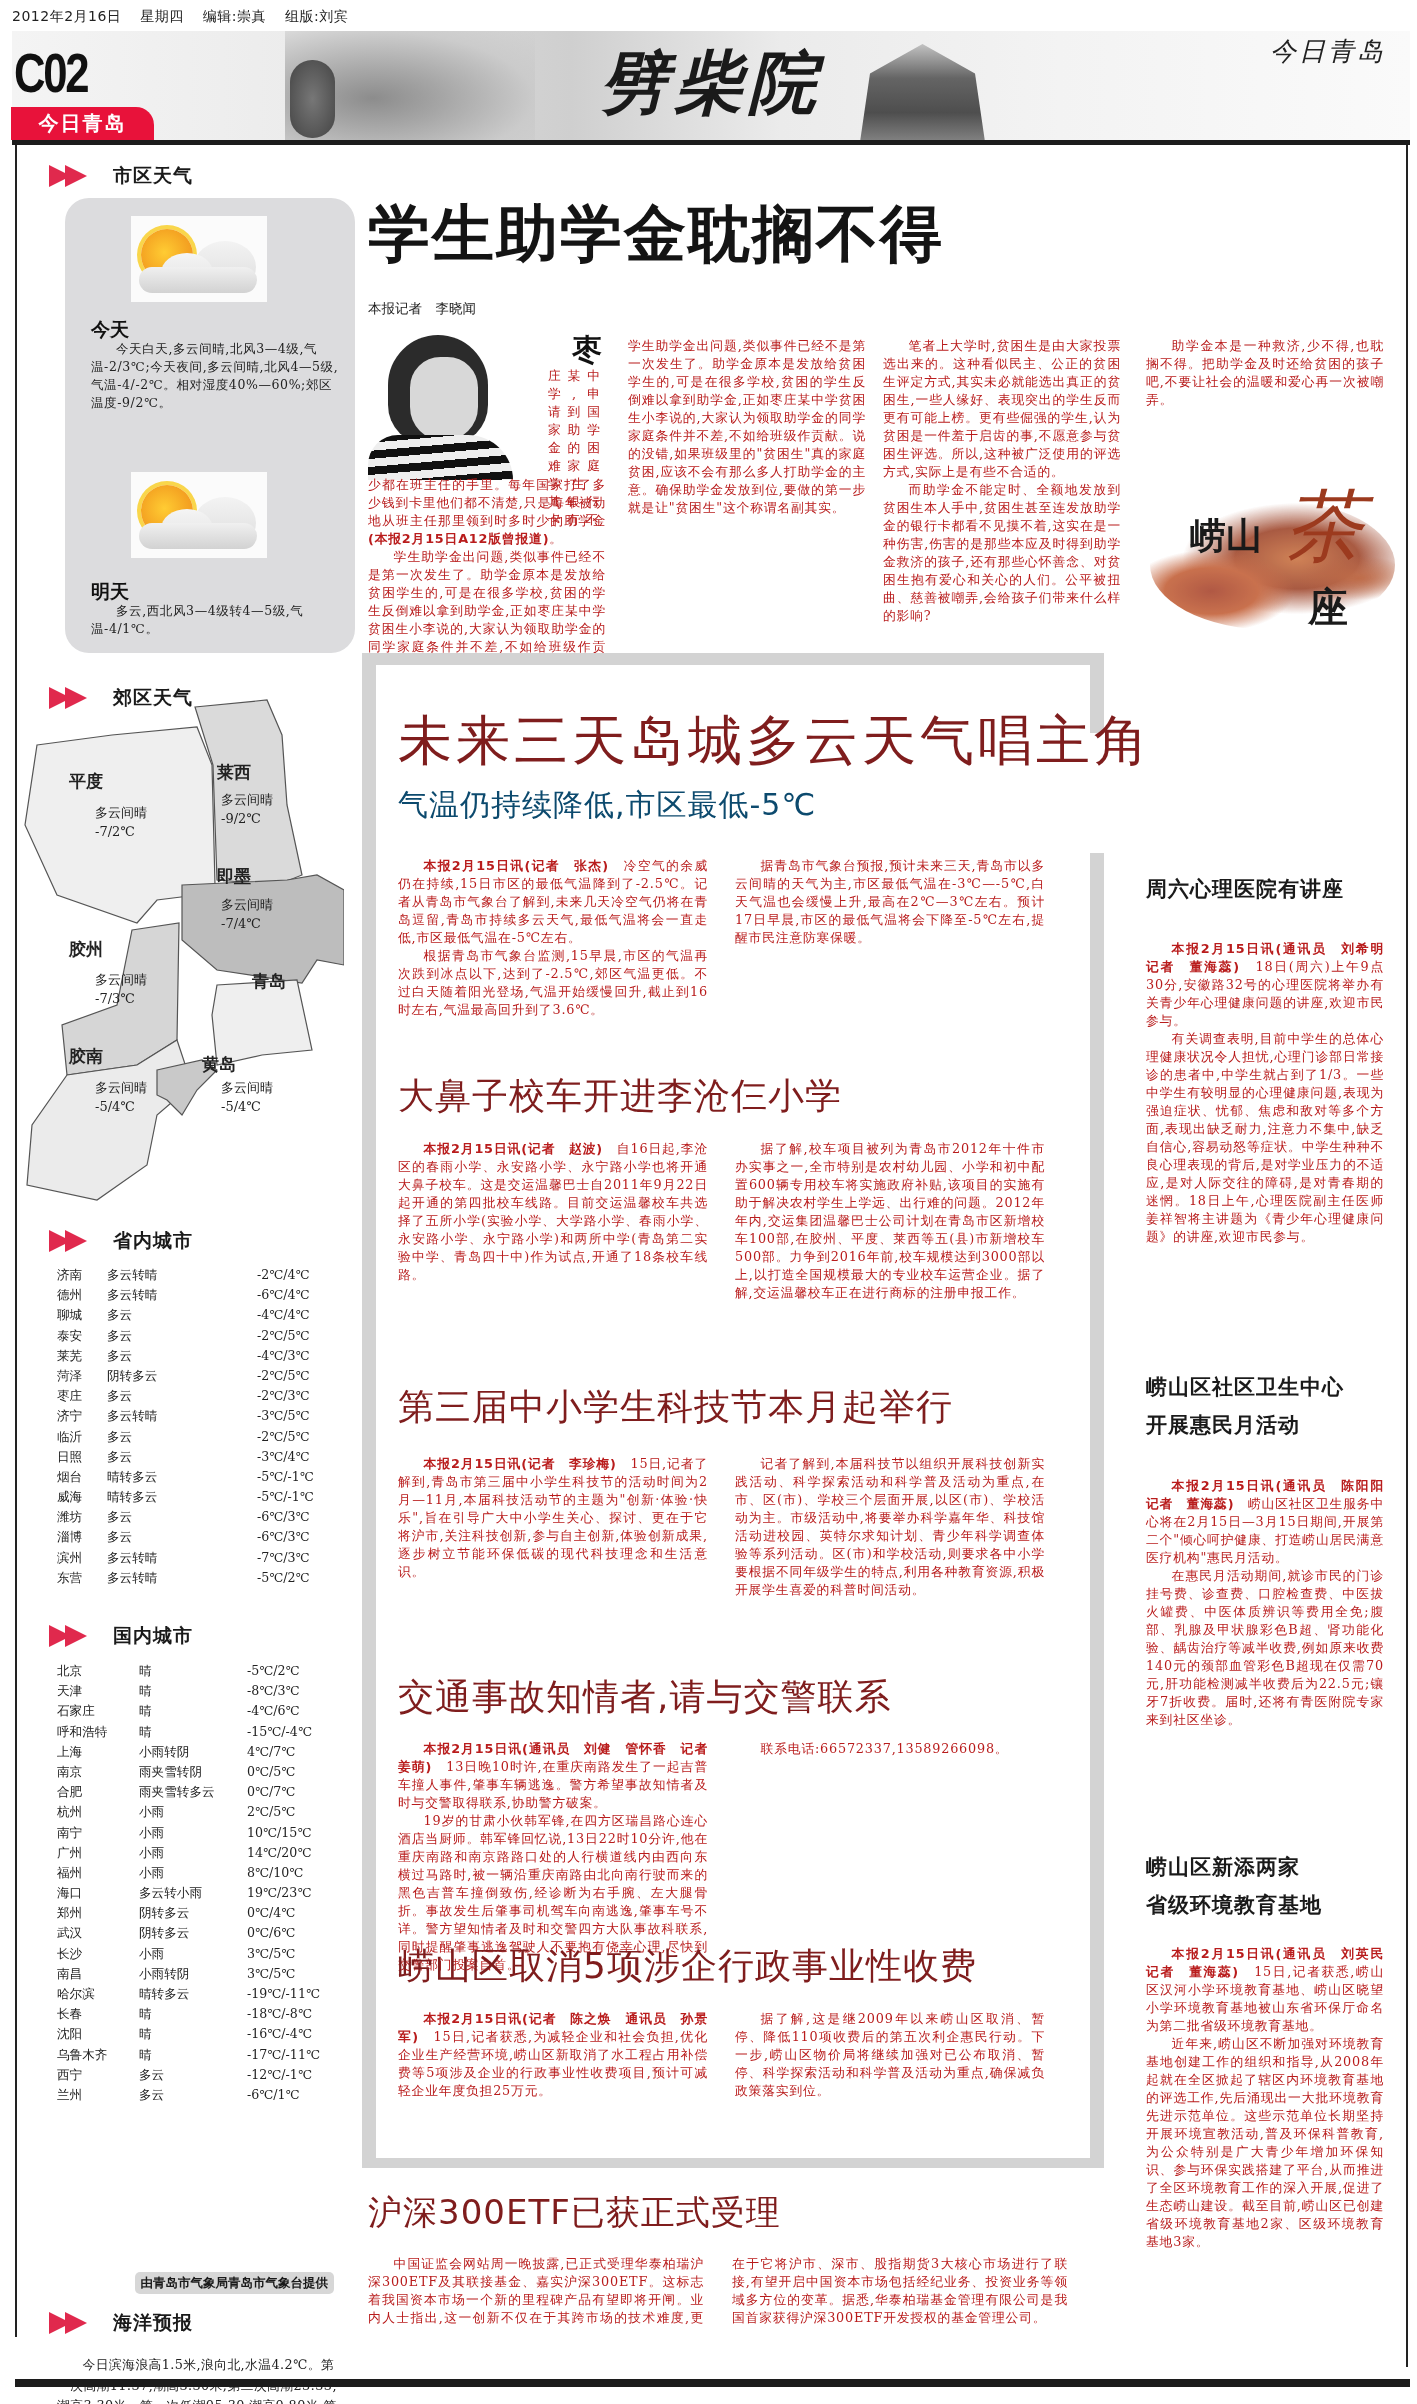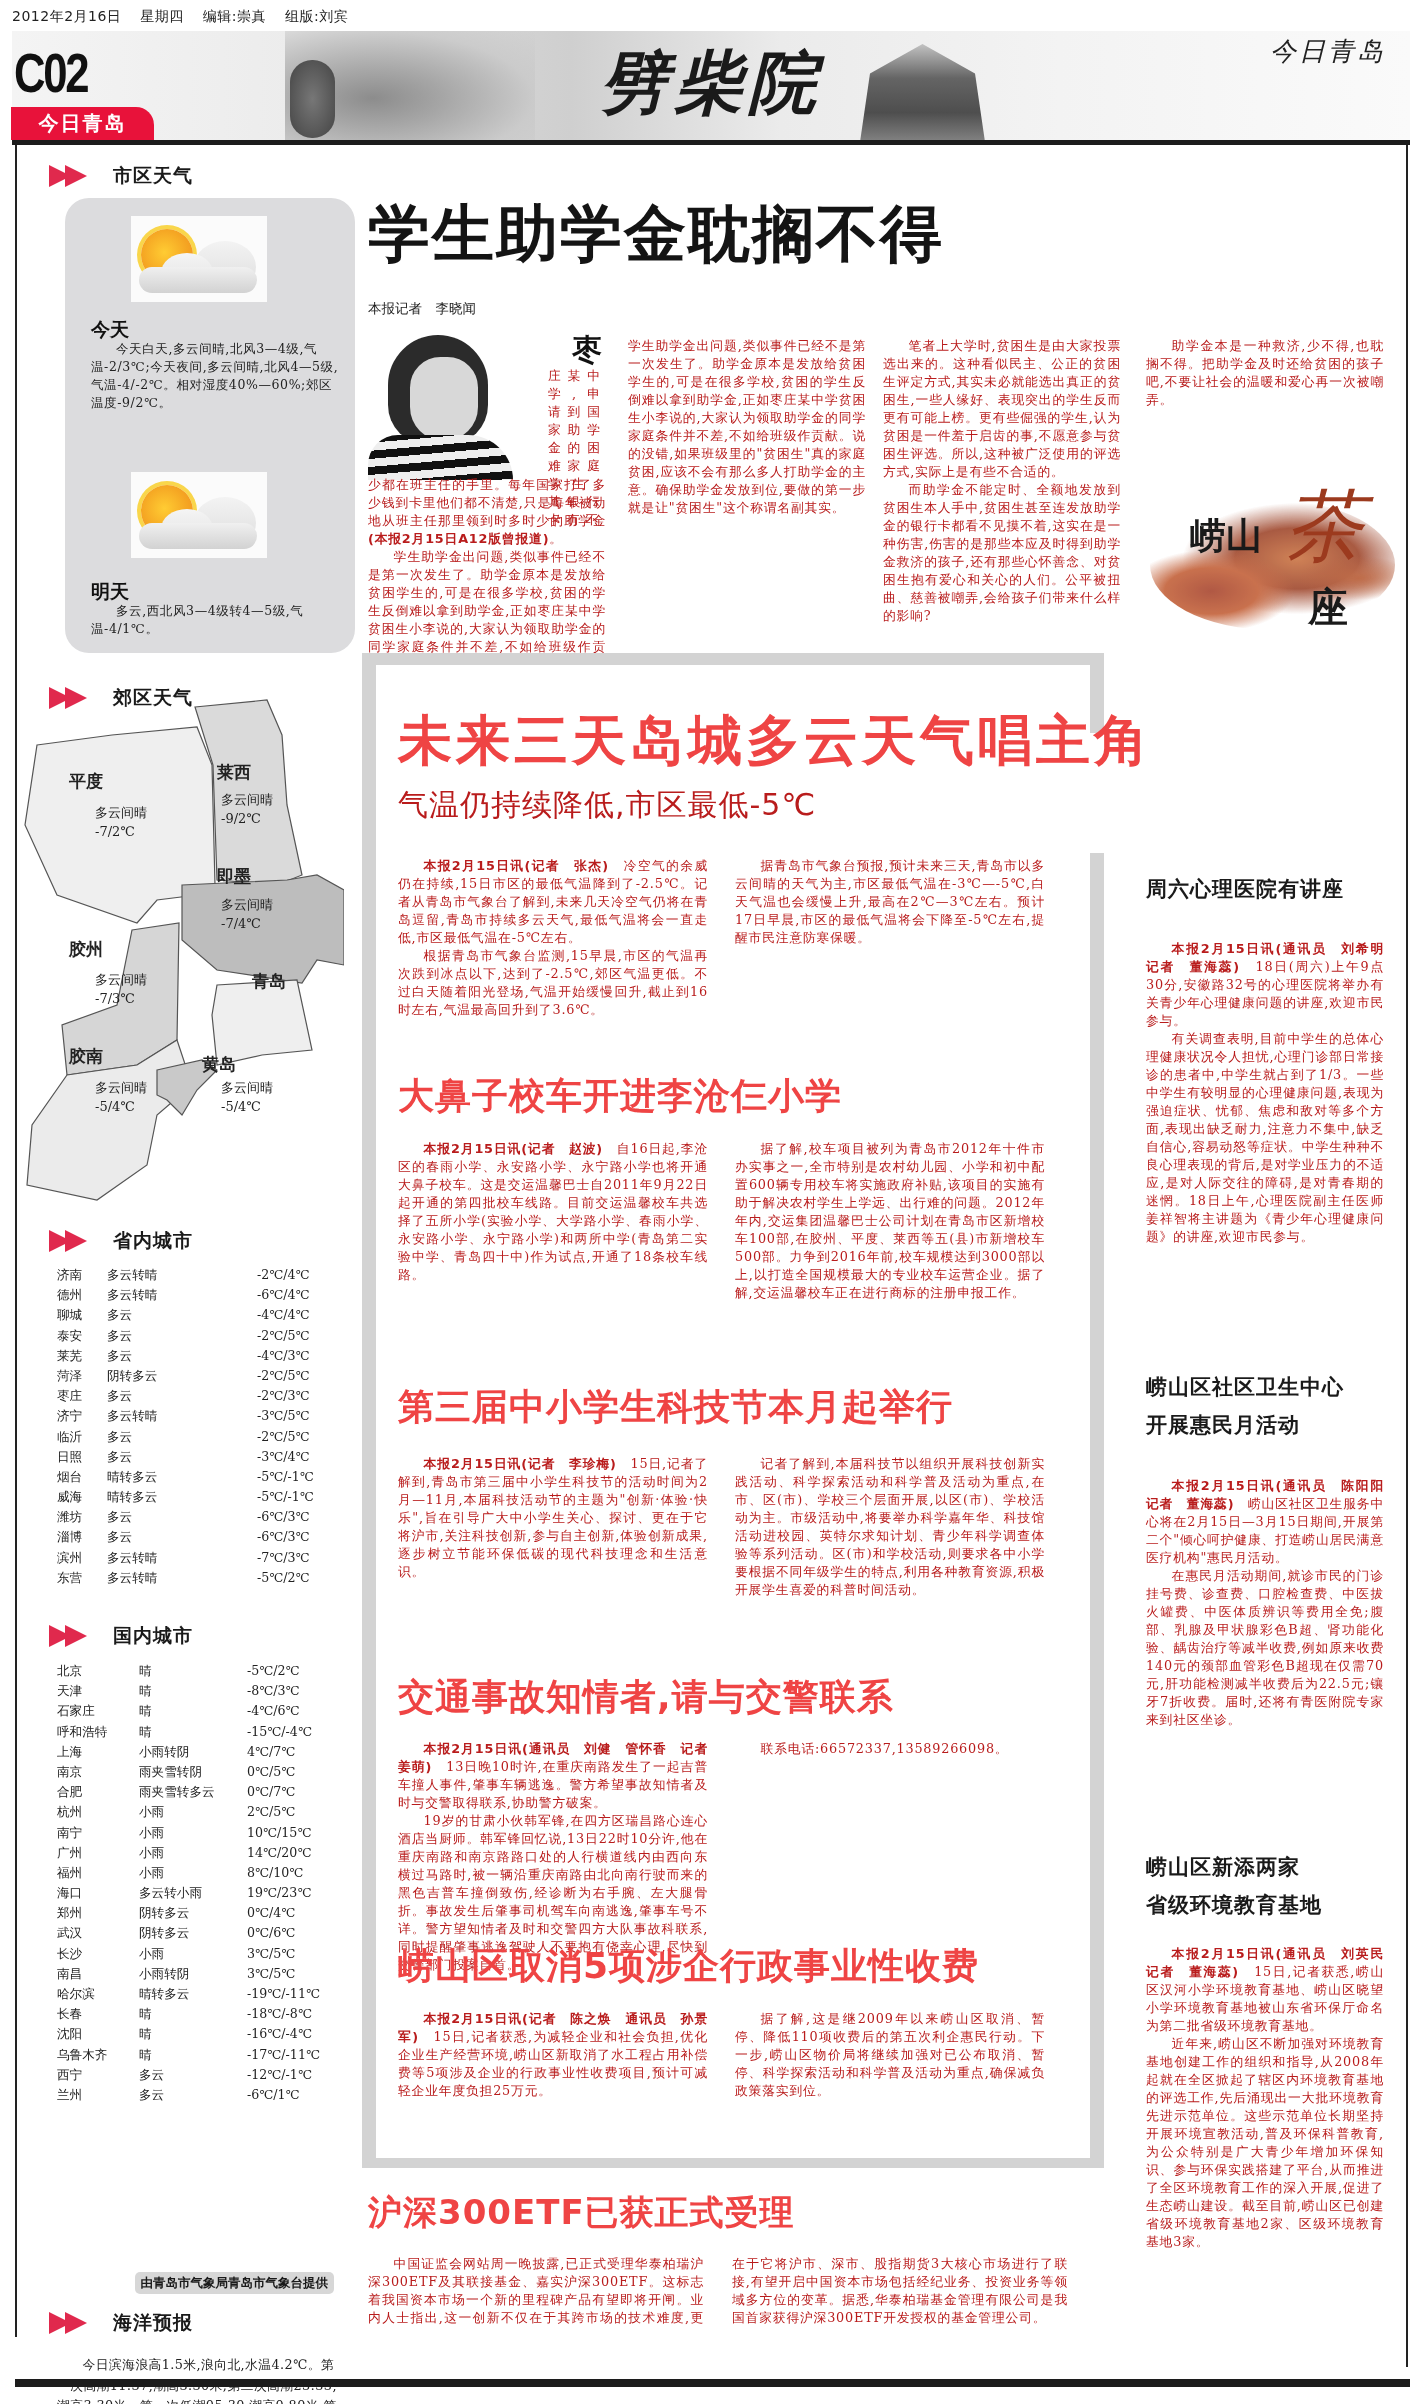--- a/index.html
+++ b/index.html
@@ -76,23 +76,23 @@
     background: radial-gradient(ellipse at 25% 70%, #a33c24 0%, #c0592f 18%, transparent 32%), radial-gradient(ellipse at 85% 60%, #b4532a 0%, transparent 20%), radial-gradient(ellipse at 60% 45%, #c86d3a 0%, #9a3e22 30%, transparent 55%); opacity: 0.85; }
   #tea-text-1 { left: 1190px; top: 512px; font-size: 36px; font-family: "DejaVu Serif", serif; font-weight: bold; color: #1a1a1a; }
   #tea-text-2 { left: 1285px; top: 475px; font-size: 78px; font-family: "DejaVu Serif", serif; font-style: italic; color: #9c3a1e; }
   #tea-text-3 { left: 1308px; top: 580px; font-size: 40px; font-family: "DejaVu Serif", serif; font-weight: bold; color: #1a1a1a; }
 
   
   #gray-frame { left: 362px; top: 653px; width: 742px; height: 1515px; background: #d3d3d3; }
   #gray-inner { left: 376px; top: 665px; width: 714px; height: 1493px; background: #ffffff; }
   #gray-notch { left: 1090px; top: 733px; width: 16px; height: 120px; background: #fff; }
 
-  .headline { position: absolute; font-weight: bold; color: #ef4444; white-space: nowrap; letter-spacing: 1px; }
+  .headline { position: absolute; font-weight: normal; color: #7f1d1d; white-space: nowrap; letter-spacing: 1px; }
   #a2-title { left: 398px; top: 705px; font-size: 54px; letter-spacing: 4px; }
-  #a2-sub { left: 398px; top: 785px; font-size: 30px; font-weight: normal; color: #b91c1c; }
+  #a2-sub { left: 398px; top: 785px; font-size: 30px; font-weight: normal; color: #0c4a6e; }
   #a3-title { left: 398px; top: 1072px; font-size: 36px; }
   #a4-title { left: 398px; top: 1383px; font-size: 36px; }
   #a5-title { left: 398px; top: 1673px; font-size: 36px; }
   #a6-title { left: 398px; top: 1942px; font-size: 36px; }
   #a7-title { left: 368px; top: 2190px; font-size: 34px; }
 
   .side-title { position: absolute; left: 1146px; font-size: 21px; font-weight: bold; color: #1a1a1a; line-height: 38px; letter-spacing: 1px; }
   #bottom-rule { left: 340px; top: 2379px; width: 1070px; height: 8px; background: #1c1c1c; }
 </style>
 </head>

